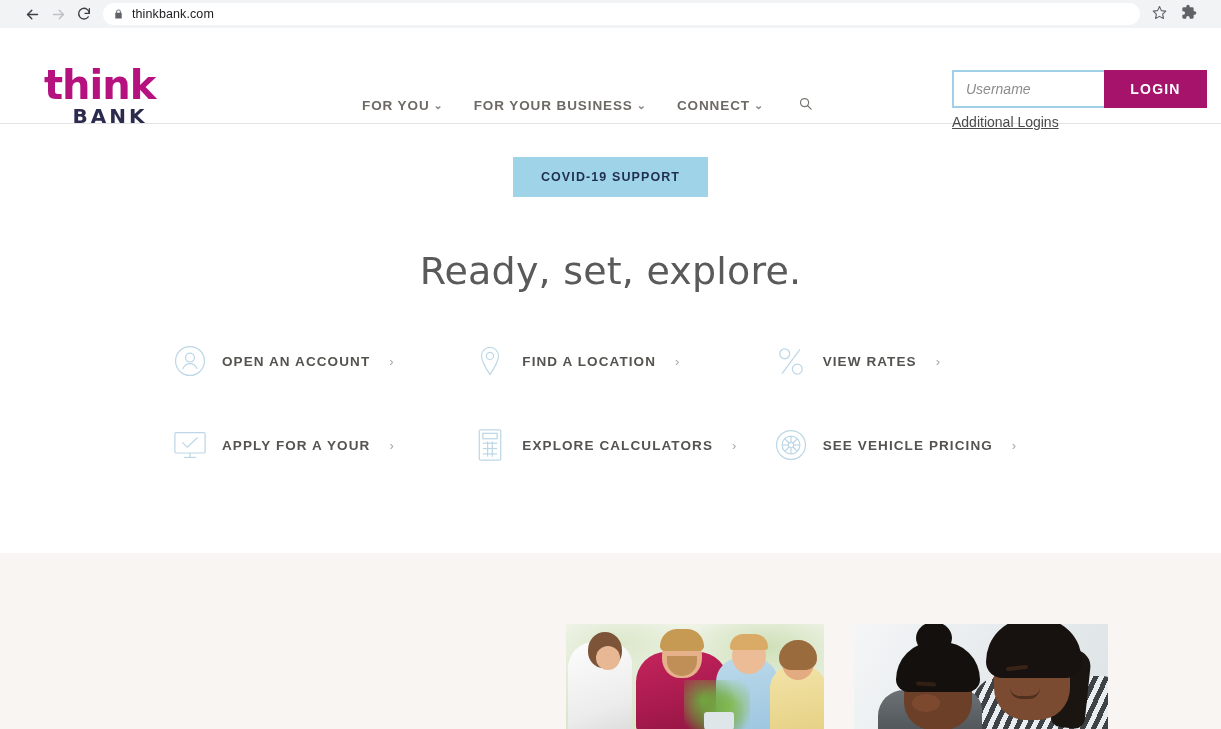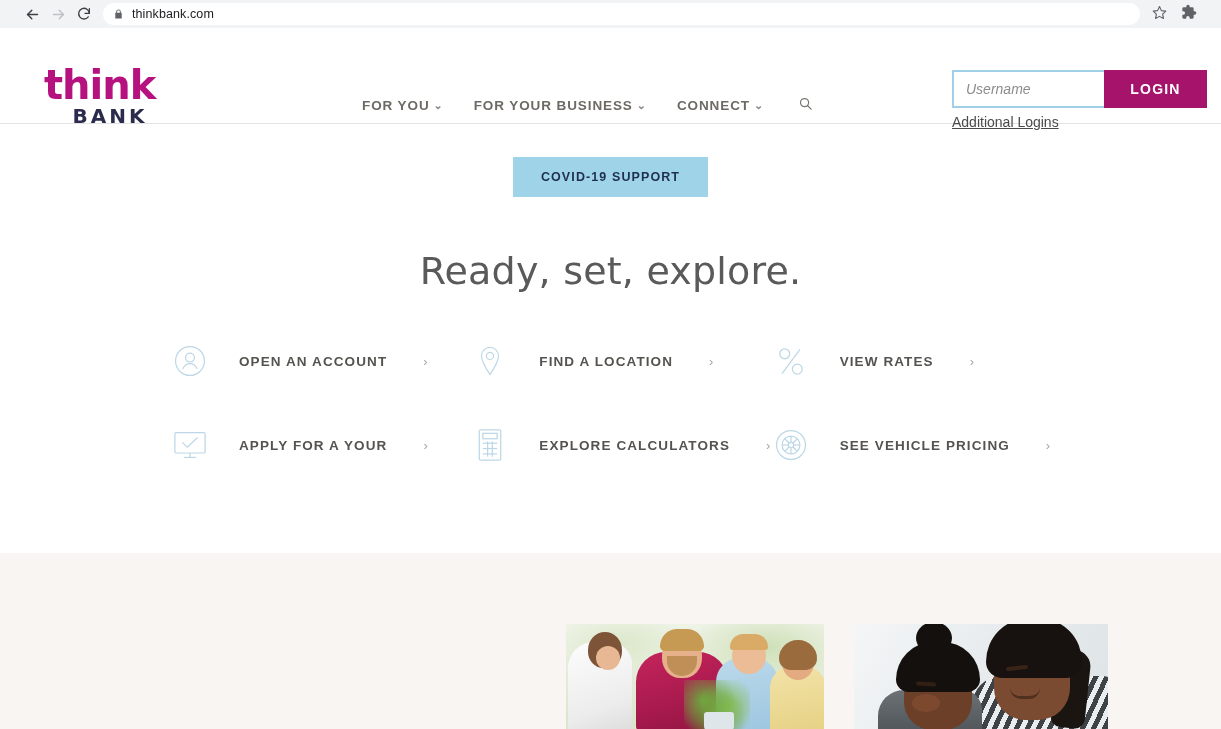--- a/index.html
+++ b/index.html
@@ -168,21 +168,21 @@
   .quick-links{
     margin-top:48px;
     padding:0 150px 0 170px;
     display:grid;
     grid-template-columns:repeat(3,1fr);
     row-gap:44px;
   }
   .ql{
     display:flex;
     align-items:center;
-    gap:29px;
+    gap:12px;
     cursor:pointer;
   }
   .ql-icon{
     width:40px; height:40px;
     flex:0 0 40px;
     display:flex; align-items:center; justify-content:center;
   }
   .ql-label{
     font-size:13.5px;
     font-weight:bold;

